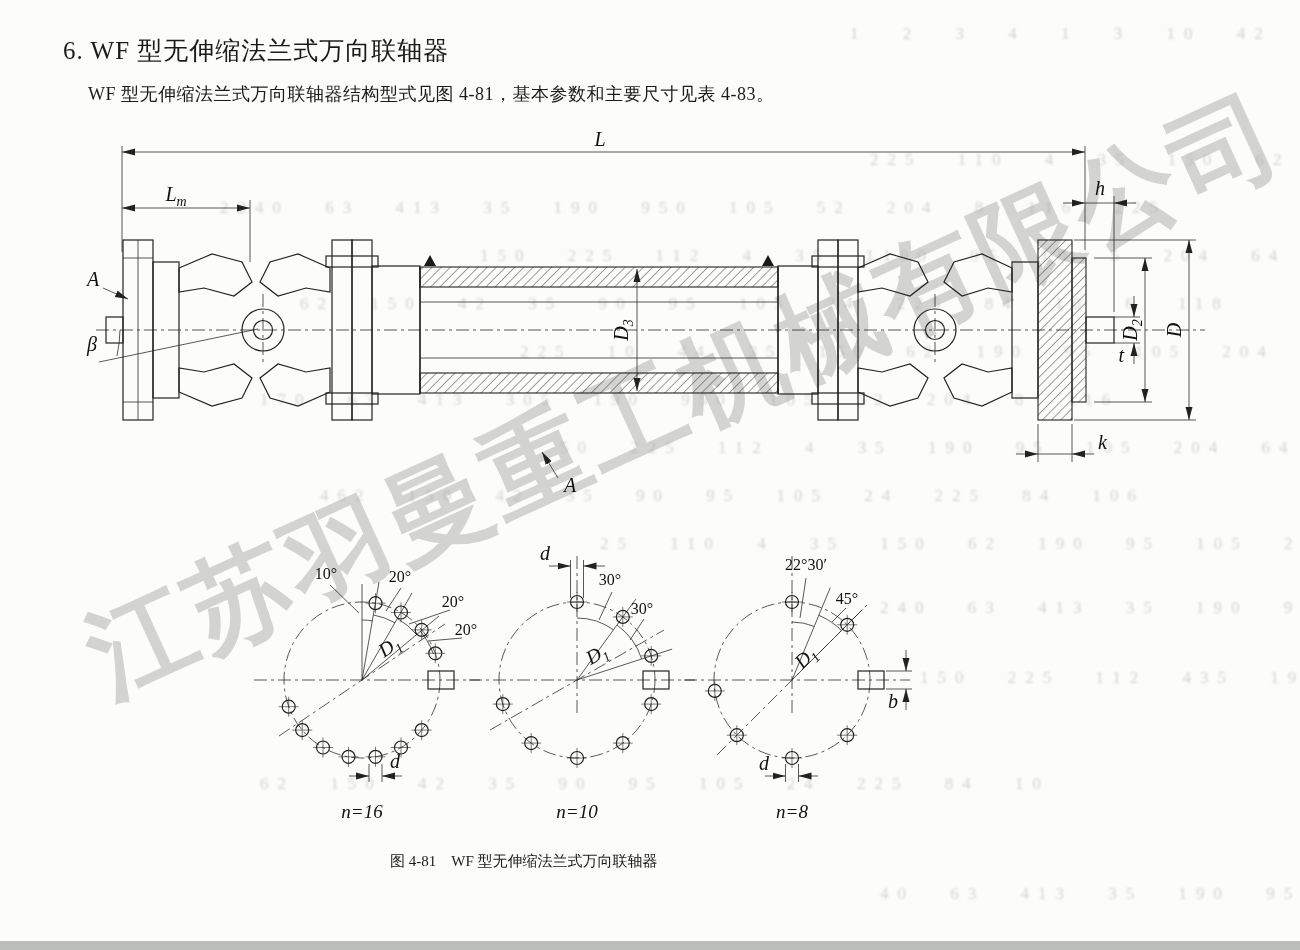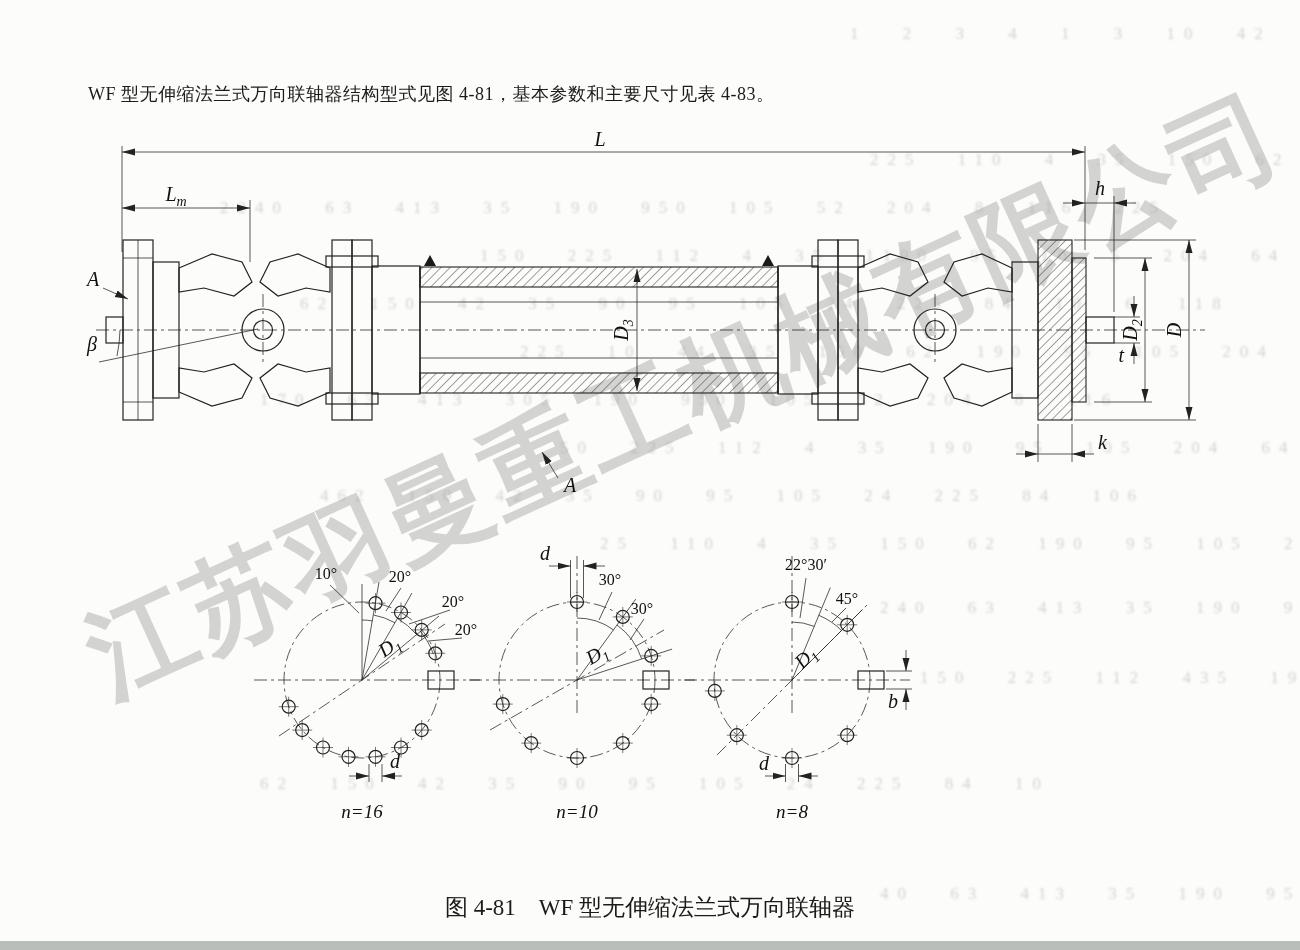--- a/index.html
+++ b/index.html
@@ -6,21 +6,21 @@
   .page{position:relative;width:1300px;height:950px;background:#fcfcfa;overflow:hidden;
         font-family:"Liberation Serif",serif;color:#1b1b1b;}
   .bleed{position:absolute;inset:0;z-index:0;}
   .brow{position:absolute;color:#c9c9c9;font-size:17px;letter-spacing:9px;word-spacing:22px;
         filter:blur(1.1px);white-space:nowrap;opacity:.8;}
   .watermark{position:absolute;left:95px;top:595px;z-index:1;white-space:nowrap;
         font-size:104px;font-weight:700;letter-spacing:4px;color:#9c9c9c;opacity:.42;
         transform:rotate(-24.5deg);transform-origin:0 50%;}
   .heading{position:absolute;left:63px;top:34px;z-index:3;font-size:25px;letter-spacing:1px;}
   .intro{position:absolute;left:88px;top:82px;z-index:3;font-size:18px;letter-spacing:.5px;}
-  .caption{position:absolute;left:390px;top:892px;width:520px;z-index:3;text-align:center;font-size:23px;}
+  .caption{position:absolute;left:390px;top:852px;width:520px;z-index:3;font-size:15px;}
   .figure-svg{position:absolute;inset:0;z-index:2;}
   .edge-bottom{position:absolute;left:0;right:0;bottom:0;height:9px;background:#b9beba;z-index:4;}
   
   .ln{stroke:#222;stroke-width:1.2;fill:none;}
   .tn{stroke:#222;stroke-width:.75;fill:none;}
   .cl{stroke:#222;stroke-width:.75;fill:none;stroke-dasharray:13 4 3 4;}
   .hl{fill:url(#hp);stroke:#222;stroke-width:1.1;}
   .tick{stroke:#222;stroke-width:.6;fill:none;}
   .dimtext{font:italic 20px "Liberation Serif",serif;fill:#111;}
   .subtx{font-size:14px;}
@@ -44,20 +44,21 @@
     <div class="brow" style="top:486px;left:320px">462 150 42 35 90 95 105 24 225 84 106</div>
     <div class="brow" style="top:534px;left:600px">25 110 4 35 150 62 190 95 105 204 225</div>
     <div class="brow" style="top:598px;left:880px">240 63 413 35 190 950 105 52 204 116</div>
     <div class="brow" style="top:668px;left:920px">150 225 112 435 190 95 105 204 64 310</div>
     <div class="brow" style="top:774px;left:260px">62 150 42 35 90 95 105 24 225 84 10</div>
     <div class="brow" style="top:884px;left:880px">40 63 413 35 190 950 105 52 204 11</div>
   </div>
 
   <div class="watermark">江苏羽曼重工机械有限公司</div>
 
+  <div class="heading">6. WF 型无伸缩法兰式万向联轴器</div>
   <div class="intro">WF 型无伸缩法兰式万向联轴器结构型式见图 4-81，基本参数和主要尺寸见表 4-83。</div>
   <div class="caption">图 4-81　WF 型无伸缩法兰式万向联轴器</div>
 
   <svg class="figure-svg" viewBox="0 0 1300 950" width="1300" height="950" xmlns="http://www.w3.org/2000/svg">
     <defs>
       <marker id="arr" markerWidth="14" markerHeight="10" refX="13" refY="4.5" orient="auto-start-reverse" markerUnits="userSpaceOnUse">
         <path d="M13,4.5 L0,1 L0,8 Z" fill="#222"></path>
       </marker>
       <pattern id="hp" width="6.5" height="6.5" patternUnits="userSpaceOnUse" patternTransform="rotate(45)">
         <line x1="0" y1="0" x2="0" y2="6.5" stroke="#2a2a2a" stroke-width="0.9"></line>

